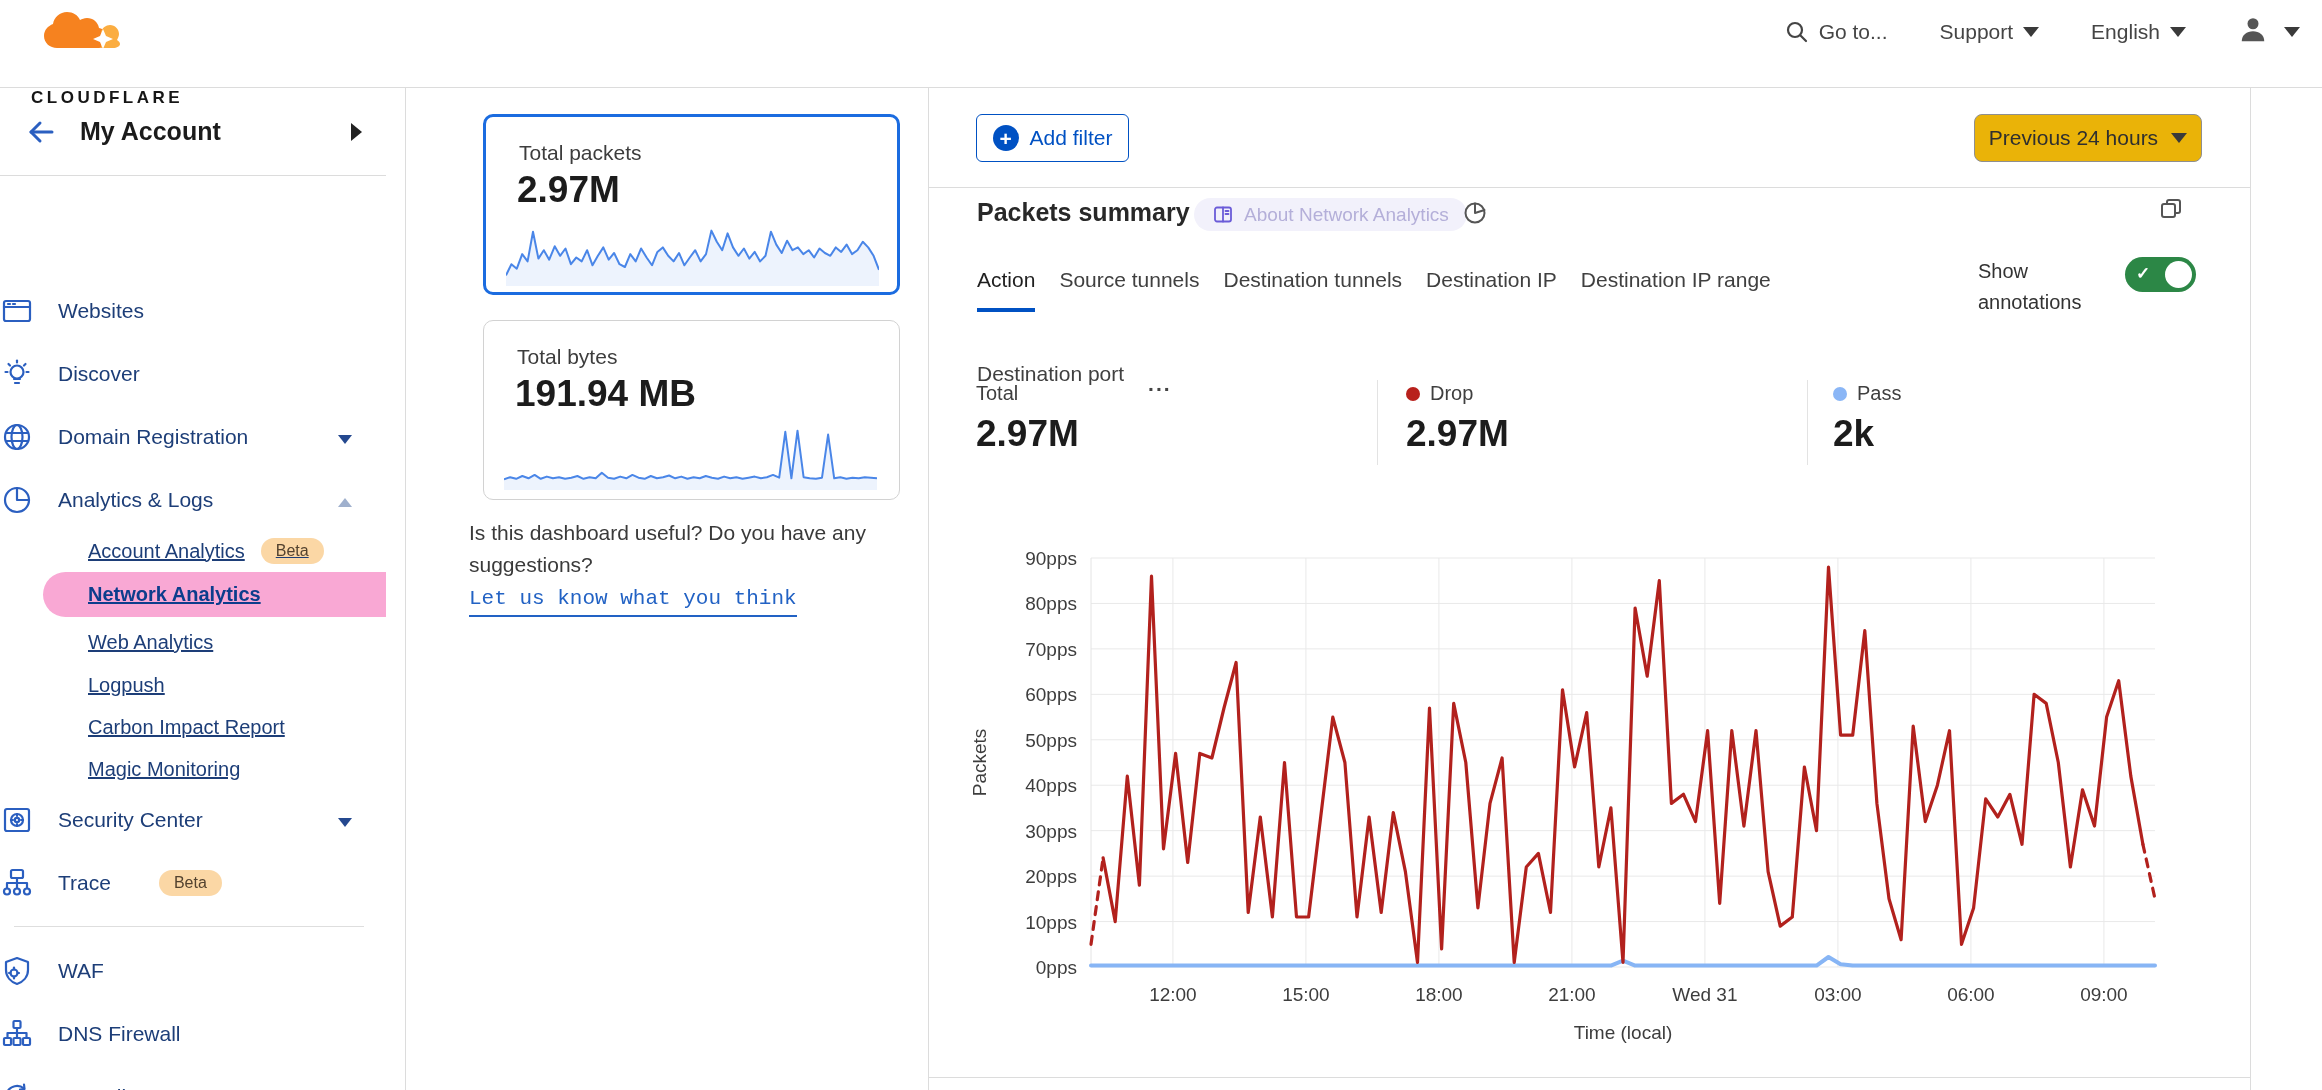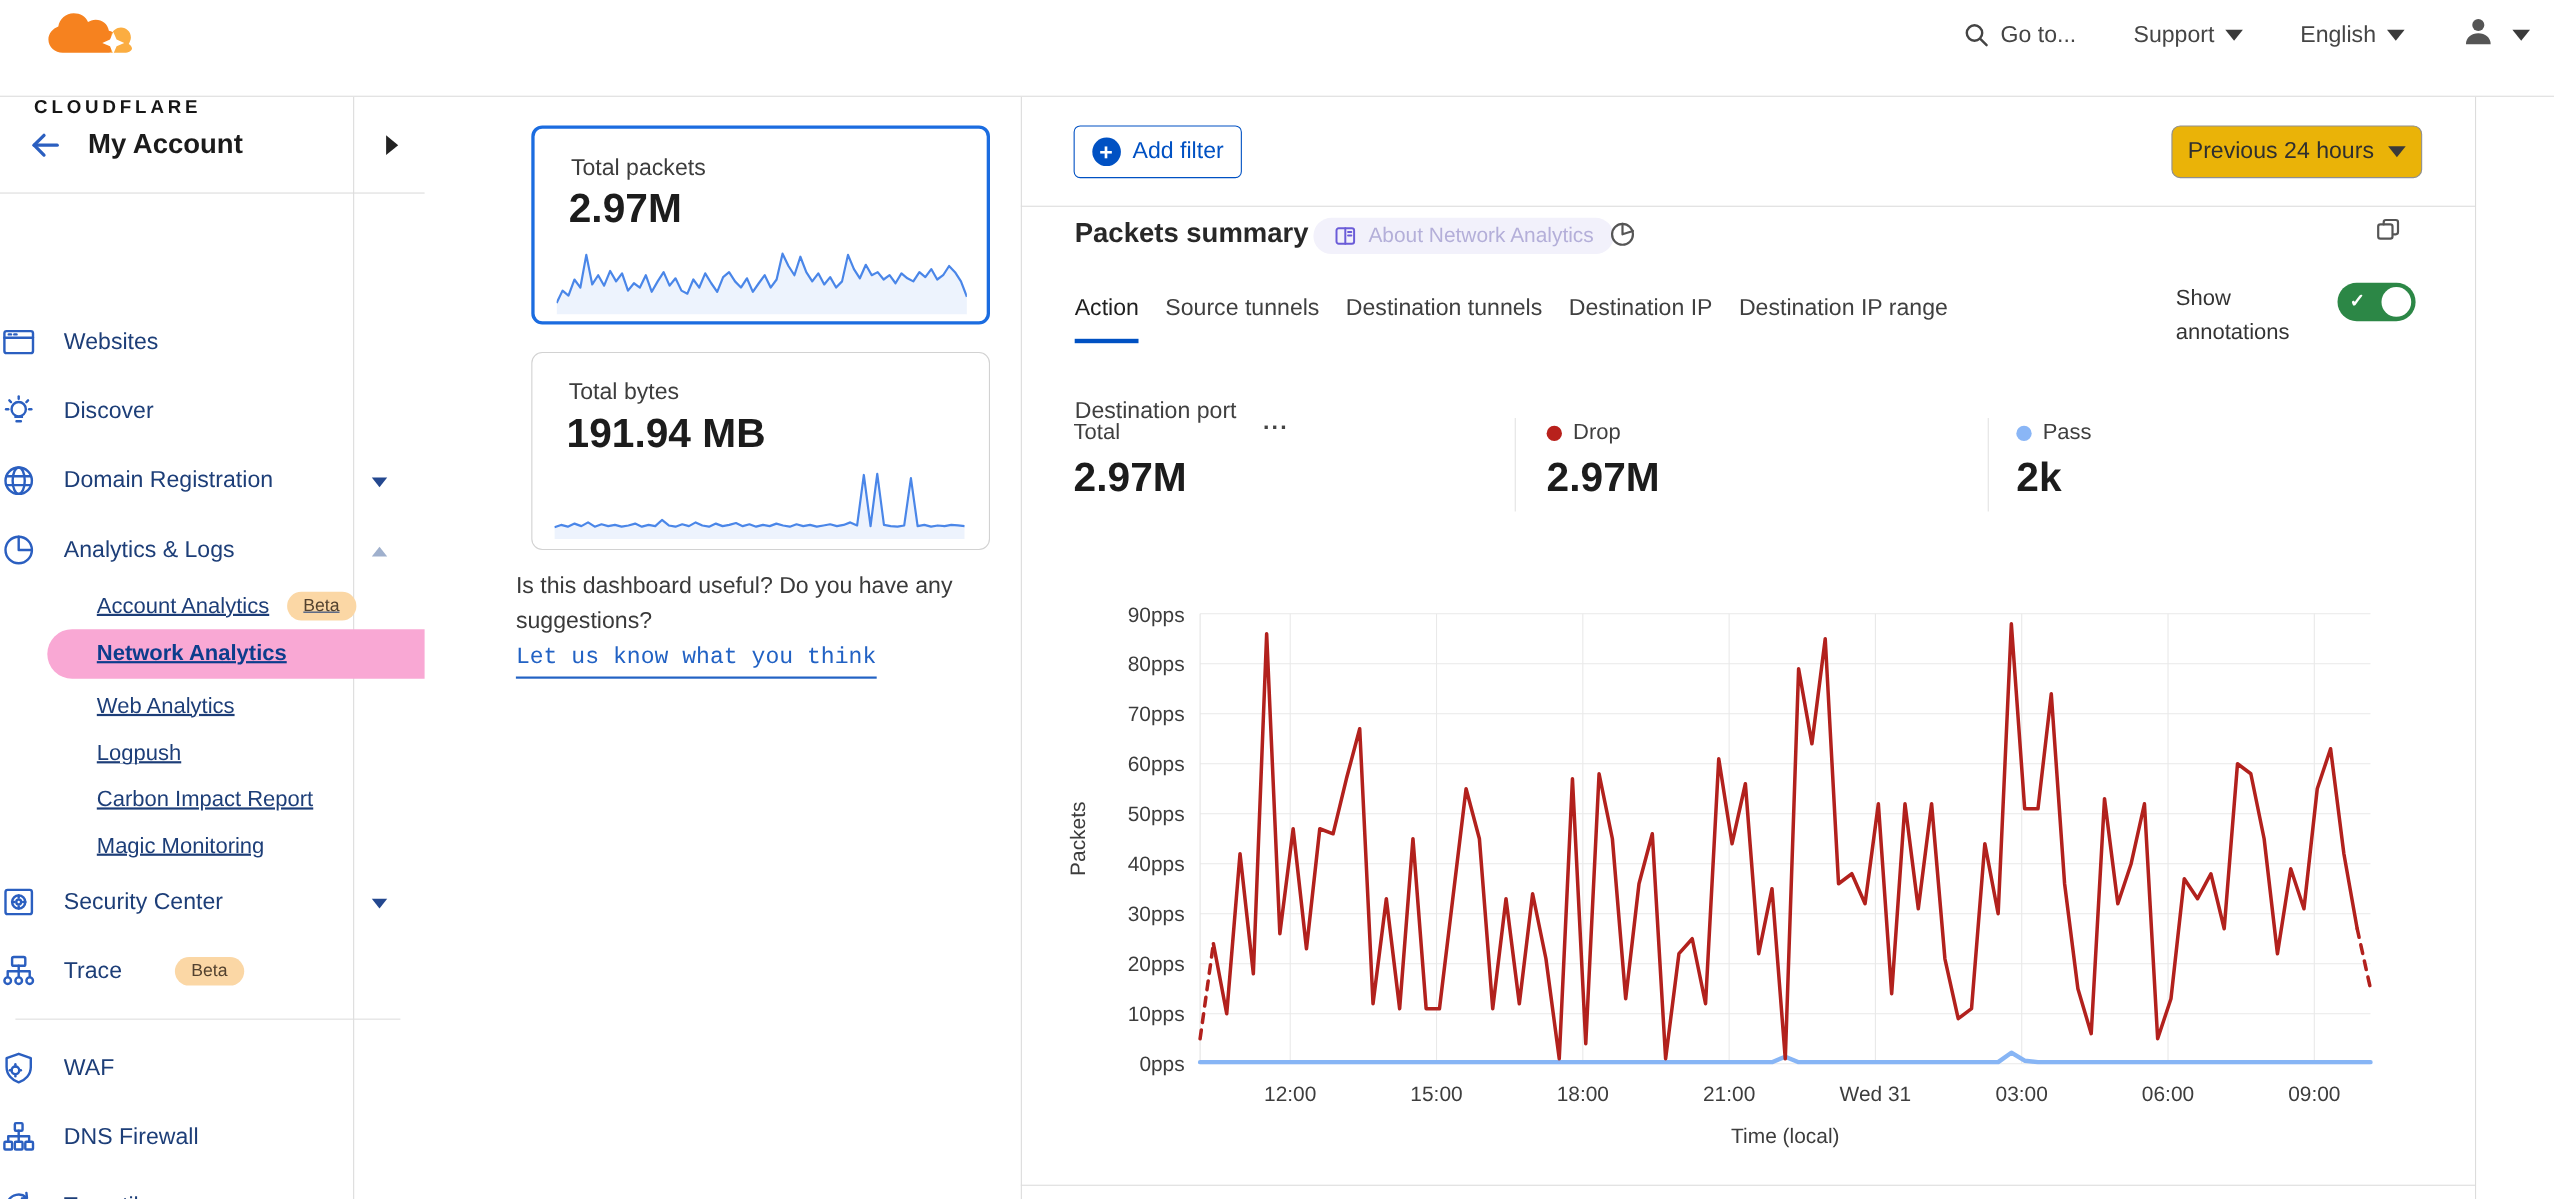--- a/index.html
+++ b/index.html
@@ -12,21 +12,21 @@
   .logo { position:absolute; left:16px; top:6px; width:150px; height:76px; }
   .logo-text { position:absolute; left:15px; top:46px; font-size:17px; font-weight:bold; letter-spacing:3.5px; color:#161616;margin-top:36px; }
   .topbar-right { position:absolute; right:22px; top:0; height:64px; display:flex; gap:52px; }
   .topbar-item { display:flex; align-items:center; gap:10px; font-size:21px; color:#454545; cursor:pointer; }
   .chev { width:0; height:0; border-left:8px solid transparent; border-right:8px solid transparent; border-top:10px solid #3a3a3a; display:inline-block; }
   .chev.small { border-left-width:7px; border-right-width:7px; border-top-width:9px; }
   .chev.navy { border-top-color:#24488f; }
   .chev-up { width:0; height:0; border-left:7px solid transparent; border-right:7px solid transparent; border-bottom:9px solid #9fb0cd; display:inline-block; }
 
   
-  .sidebar { position:absolute; left:0; top:88px; width:322px; height:1002px; background:#fff; border-right:1px solid #dcdcdc; }
+  .sidebar { position:absolute; left:0; top:88px; width:406px; height:1002px; background:#fff; border-right:1px solid #dcdcdc; }
   .acct-row { position:absolute; left:0; top:0; width:386px; height:88px; border-bottom:1px solid #dcdcdc; display:flex; align-items:center; padding:0 24px; gap:22px; }
   .acct-title { font-size:25px; font-weight:bold; color:#1b1b1b; flex:1; }
   .caret-right { width:0; height:0; border-top:9px solid transparent; border-bottom:9px solid transparent; border-left:11px solid #222; }
   .nav { position:absolute; left:0; top:88px; width:386px; }
   .nav-item { position:absolute; left:0; width:386px; height:46px; display:flex; align-items:center; gap:24px; font-size:21px; color:#1d3e78; cursor:pointer; }
   .nav-item .lbl { white-space:nowrap; }
   .nav-item .spacer { flex:1; }
   .nav-item .chevbox { margin-right:34px; }
   .sub-item { position:absolute; left:0; width:386px; height:44px; display:flex; align-items:center; padding-left:88px; gap:16px; font-size:20px; color:#1d3e78; cursor:pointer;text-decoration:underline; }
   .pill { background:#f9a8d4; border-radius:24px 0 0 24px; margin-left:43px; padding-left:45px; width:343px; font-weight:bold; color:#0c3d8c;align-items:center; }

